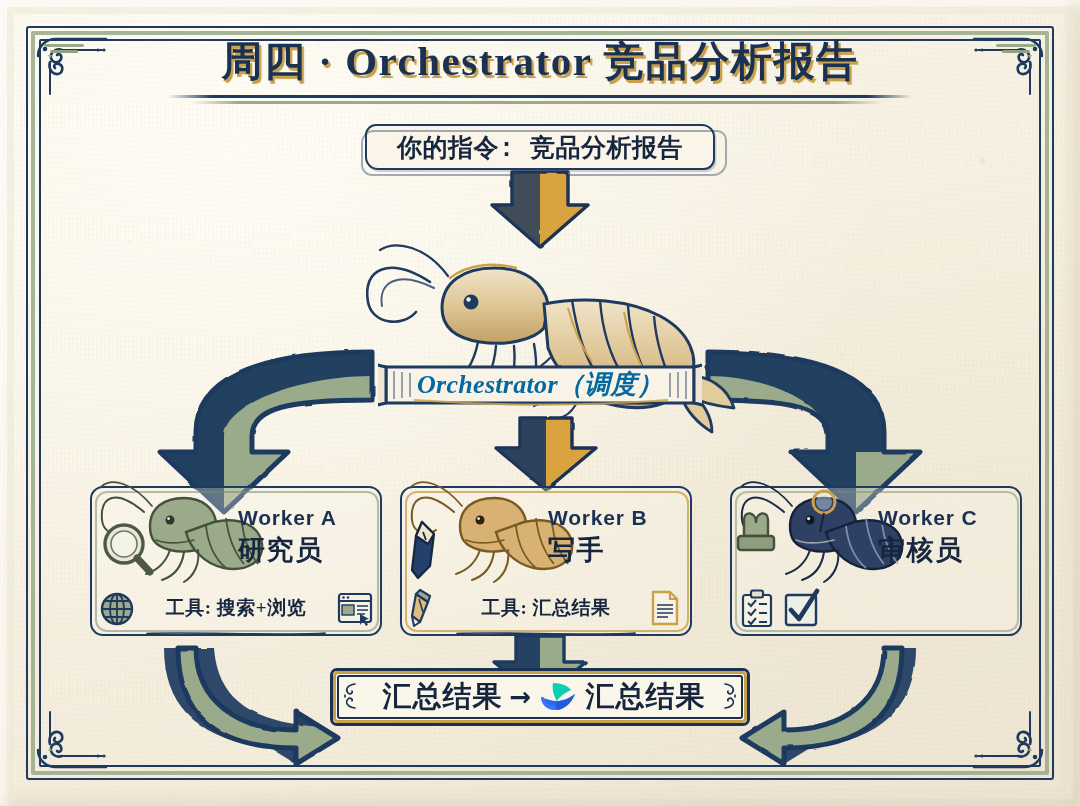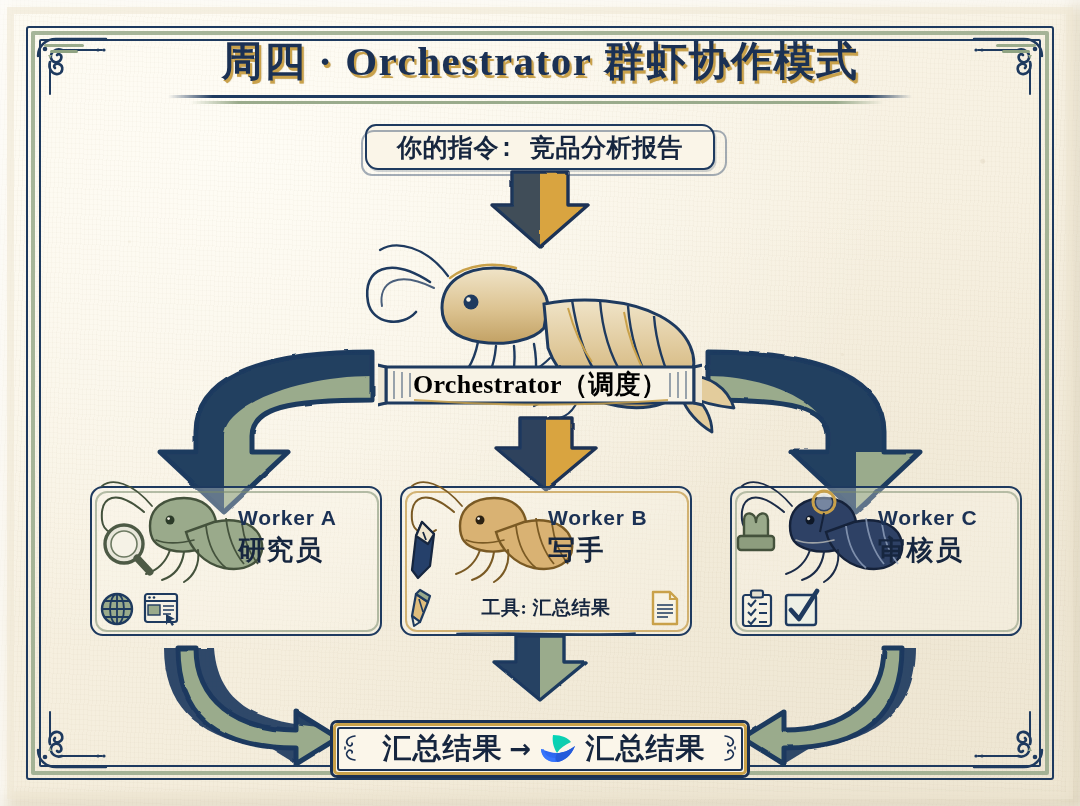--- a/index.html
+++ b/index.html
@@ -152,23 +152,24 @@
     pointer-events:none;
   }
 
   
   #ribbon { left: 378px; top: 361px; width: 324px; height: 48px; }
   #ribbon svg { position:absolute; inset:0; width:100%; height:100%; }
   #ribbon .txt {
     position:absolute; inset:0;
     display:flex; align-items:center; justify-content:center;
     font-family:"Liberation Serif","DejaVu Serif",serif;
-    font-size: 26px; font-weight:700; color:#000000; letter-spacing:.3px;
+    font-size: 26px; font-weight:700; color:#0369a1; letter-spacing:.3px;
     white-space:nowrap;
     padding-bottom: 2px;
+    font-style: italic;
   }
 
   
   .worker {
     position:absolute;
     width: 292px; height: 150px;
     top: 486px;
   }
   #wA { left: 90px; }
   #wB { left: 400px; }
@@ -220,21 +221,21 @@
     white-space:nowrap;
   }
   .worker .tool-underline {
     position:absolute; left: 2px; right: 2px; bottom: -6px; height: 5px;
   }
   .worker .tool-underline svg { width:100%; height:100%; }
 
   
   #result {
     position:absolute;
-    left: 330px; top: 720px;
+    left: 330px; top: 668px;
     width: 420px; height: 58px;
   }
   #result .outer {
     position:absolute; inset:0;
     border: 3px solid #1b3154;
     border-radius: 7px;
     background:#fbf6ea;
   }
   #result .gold {
     position:absolute; left:3px; top:3px; right:3px; bottom:3px;
@@ -336,21 +337,21 @@
     <path d="M14 26 C12 32 16 39 22 38 C27 37 28 30 23 28 C19 26.5 17 30 19 32" fill="none" stroke="#1e3a5f" stroke-width="2.6" stroke-linecap="round"></path>
     <path d="M14 26 L14 58" fill="none" stroke="#1e3a5f" stroke-width="2" stroke-linecap="round"></path>
     <circle cx="9" cy="13" r="2.3" fill="#1e3a5f"></circle>
     <circle cx="62" cy="14" r="1.6" fill="#1e3a5f"></circle>
     <circle cx="68" cy="14" r="1.6" fill="#1e3a5f"></circle>
     <path d="M12 19 l4 0 l-2 3.4 z" fill="#9aab8c"></path>
   </svg>
 </div>
 
 <div id="title-wrap">
-  <div id="title">周四 · Orchestrator 群虾协作模式</div>
+  <div id="title">周四 · Orchestrator 竞品分析报告</div>
 </div>
 <div class="title-tick left">
     <i></i>
     <i></i>
   </div>
 <div class="title-tick right">
     <i></i>
     <i></i>
   </div>
 <div id="title-rule">
@@ -503,20 +504,28 @@
   </div>
 
   <div class="toolrow">
     <span class="tool-ico">
       <svg viewBox="0 0 38 40">
         <circle cx="19" cy="21" r="15" fill="#9aaa8b" stroke="#1e3a5f" stroke-width="2.4"></circle>
         <ellipse cx="19" cy="21" rx="7" ry="15" fill="none" stroke="#1e3a5f" stroke-width="1.8"></ellipse>
         <path d="M4 21 H34 M6.5 13 H31.5 M6.5 29 H31.5" stroke="#1e3a5f" stroke-width="1.8"></path>
         <path d="M19 6 V36" stroke="#1e3a5f" stroke-width="1.8"></path>
       </svg>
+    </span>
+    <span class="tooltext-wrap">
+      <span class="tooltext">工具: 搜索+浏览</span>
+      <span class="tool-underline">
+        <svg viewBox="0 0 160 6" preserveAspectRatio="none">
+          <path d="M2 3 C40 0.5 120 6 158 2.5" fill="none" stroke="#1e3a5f" stroke-width="2"></path>
+        </svg>
+      </span>
     </span>
     <span class="tool-ico">
       <svg viewBox="0 0 38 40">
         <rect x="3" y="6" width="32" height="28" rx="2.5" fill="#f6f2e5" stroke="#1e3a5f" stroke-width="2.2"></rect>
         <path d="M3 13 H35" stroke="#1e3a5f" stroke-width="2"></path>
         <circle cx="7.5" cy="9.5" r="1.3" fill="#1e3a5f"></circle>
           <circle cx="12" cy="9.5" r="1.3" fill="#1e3a5f"></circle>
         <rect x="6" y="17" width="12" height="10" fill="#9aaa8b" stroke="#1e3a5f" stroke-width="1.4"></rect>
         <path d="M21 18 H32 M21 22 H32 M21 26 H29" stroke="#1e3a5f" stroke-width="1.6"></path>
         <path d="M24 26 L24 37 L27 33 L30 38 L32 36.5 L29 32 L33 31 Z" fill="#1e3a5f"></path>

